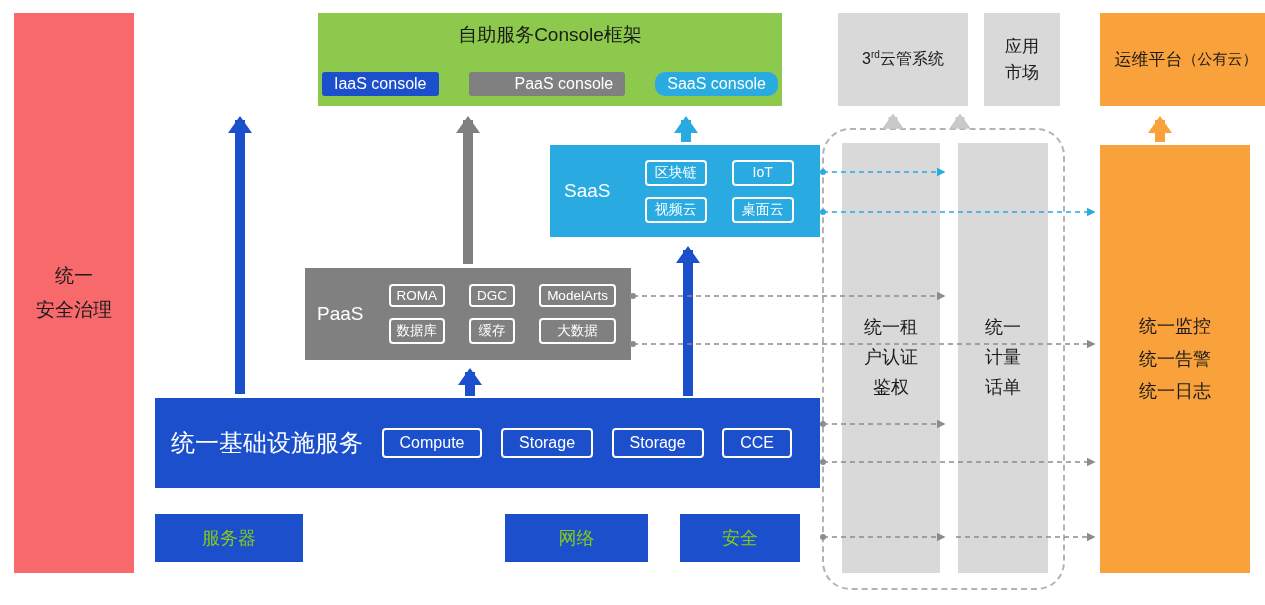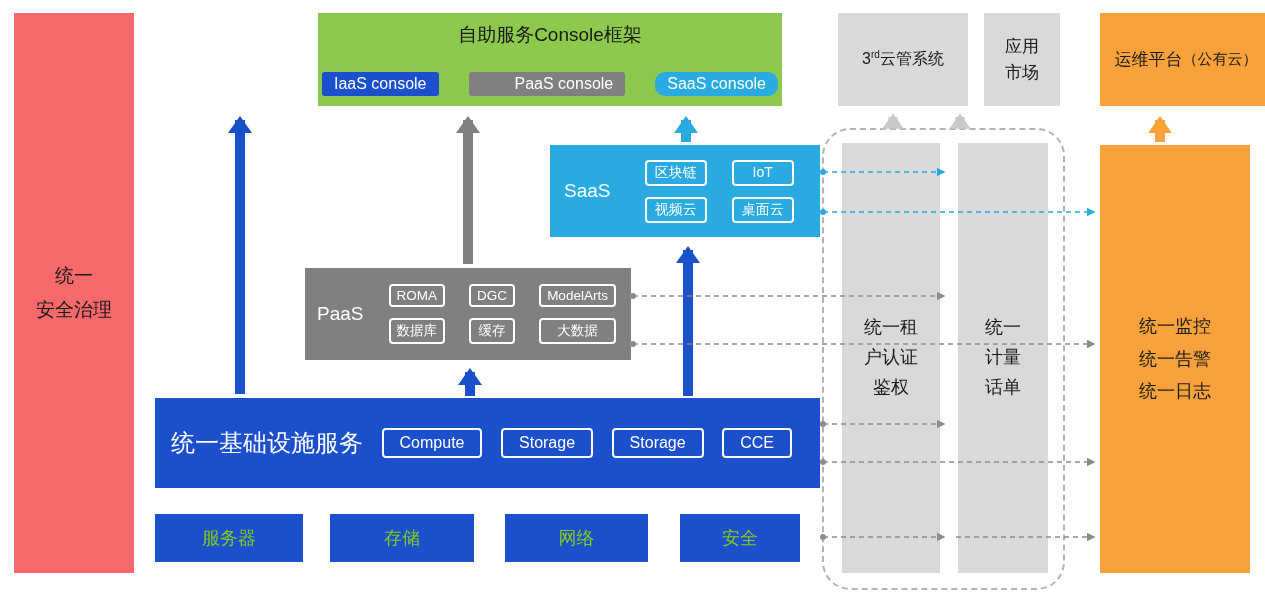--- a/index.html
+++ b/index.html
@@ -127,21 +127,20 @@
 
   <div class="blk iaas-box">
     <span class="blk-label">统一基础设施服务</span>
     <span class="chip">Compute</span>
     <span class="chip">Storage</span>
     <span class="chip">Storage</span>
     <span class="chip">CCE</span>
   </div>
 
   <div class="blk hw hw1">服务器</div>
-  <div class="blk hw hw2">存储</div>
   <div class="blk hw hw3">网络</div>
   <div class="blk hw hw4">安全</div>
 
   <div class="blk bar auth-bar">
     <div>统一租</div>
     <div>户认证</div>
     <div>鉴权</div>
   </div>
   <div class="blk bar meter-bar">
     <div>统一</div>

